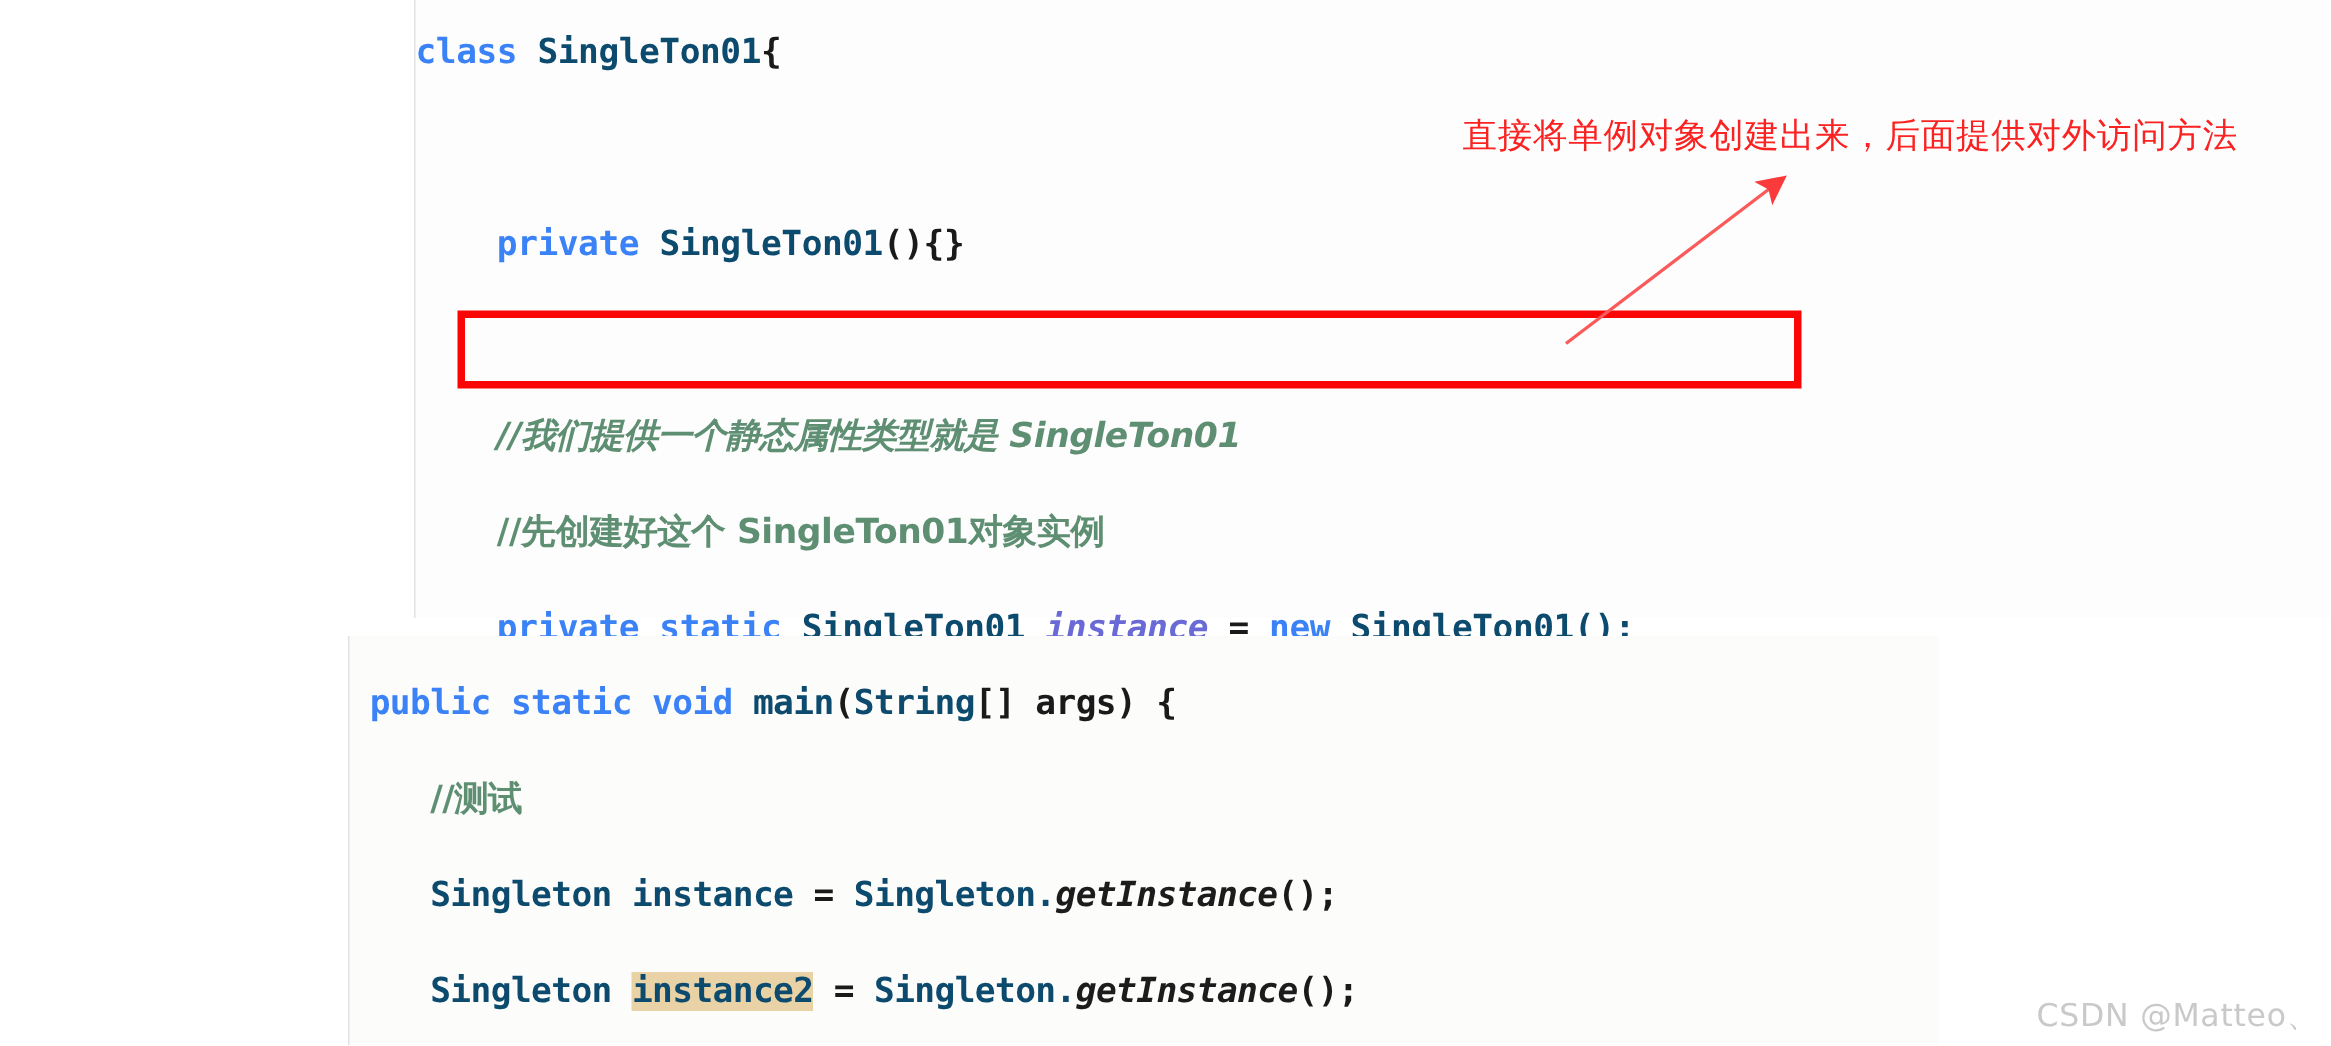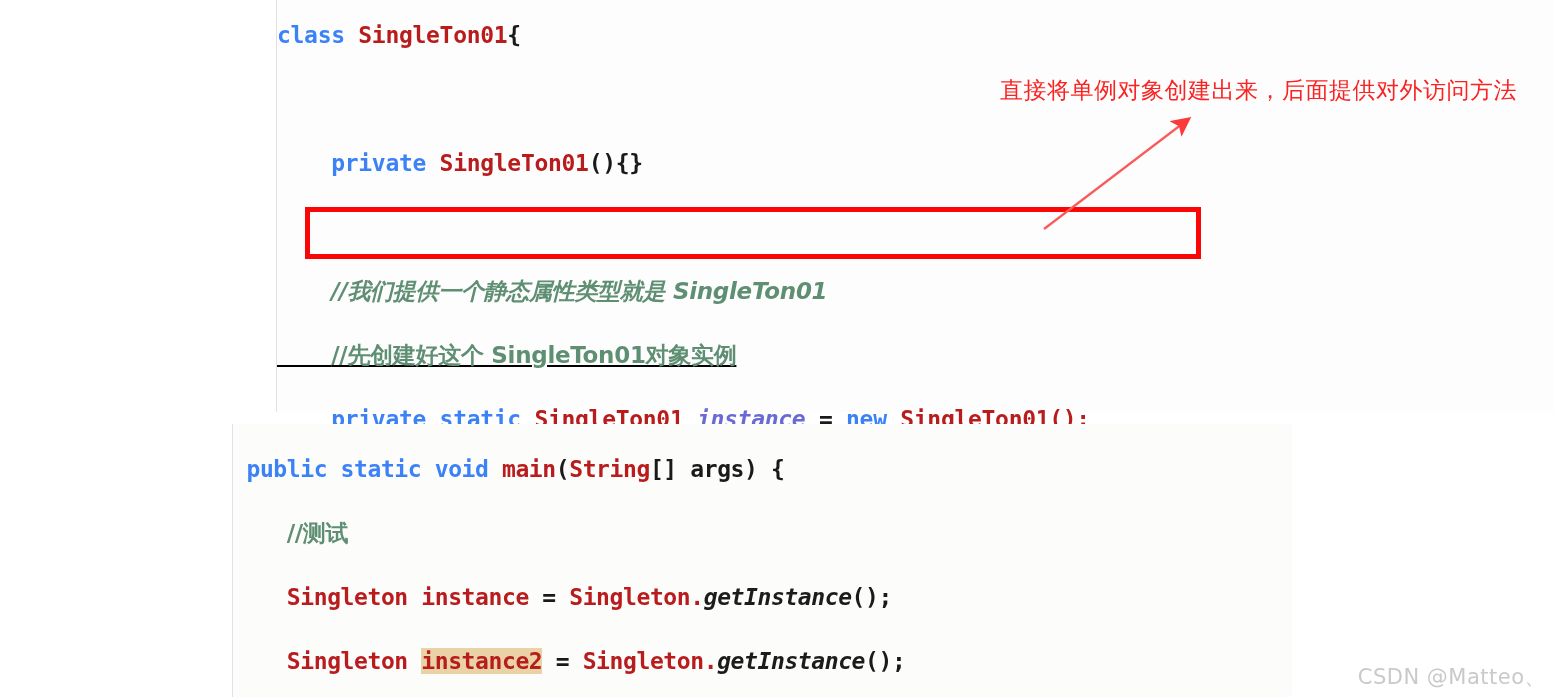--- a/index.html
+++ b/index.html
@@ -58,21 +58,21 @@
     font-size: 23px;
     font-weight: bold;
     line-height: 32px;
     white-space: pre;
     letter-spacing: -0.4px;
   }
 
   
   .kw   { color: #3b82f6; }
   .cmt  { color: #5f8f73; font-family: "DejaVu Sans", sans-serif; }
-  .typ  { color: #b91c1c; }
+  .typ  { color: #0c4a6e; }
   .fld  { color: #6a6ad6; font-style: italic; }
   .mth  { color: #1c1c1c; font-style: italic; }
   .pln  { color: #1a1a1a; }
   .hl-tan  { background: #e8d2a6; }
 
   
   #red-box {
     position: absolute;
     left: 305px;
     top: 207px;
@@ -87,21 +87,20 @@
   
   #annot-text {
     position: absolute;
     left: 975px;
     top: 75px;
     font-family: "DejaVu Sans", sans-serif;
     font-size: 23px;
     color: #fb2222;
     white-space: nowrap;
     letter-spacing: 0.5px;
-    margin-left: 25px;
   }
 
   
   #arrow-svg {
     position: absolute;
     left: 1040px;
     top: 105px;
     width: 180px;
     height: 130px;
     pointer-events: none;
@@ -120,21 +119,21 @@
 </style>
 </head>
 <body>
 
 <div id="top-panel">
   <pre id="top-code"><span style="display: block;"><span class="pln"></span><span class="kw">class </span><span class="typ">SingleTon01</span><span class="pln">{</span></span>
 <span style="display: block;"><span class="pln"></span>&nbsp;</span>
 <span style="display: block;"><span class="pln">    </span><span class="kw">private </span><span class="typ">SingleTon01</span><span class="pln">(){}</span></span>
 <span style="display: block;"><span class="pln"></span>&nbsp;</span>
 <span style="display: block; font-style: italic;"><span class="pln">    </span><span class="cmt">//我们提供一个静态属性类型就是 SingleTon01</span></span>
-<span style="display: block; text-decoration: underline;"><span class="pln">    </span><span class="cmt">//先创建好这个 SingleTon01对象实例</span></span>
+<span style="display: block;"><span class="pln">    </span><span class="cmt">//先创建好这个 SingleTon01对象实例</span></span>
 <span style="display: block;"><span class="pln">    </span><span class="kw">private static </span><span class="typ">SingleTon01 </span><span class="fld">instance</span><span class="pln"> = </span><span class="kw">new </span><span class="typ">SingleTon01();</span></span>
 <span style="display: block;"><span class="pln"></span>&nbsp;</span>
 <span style="display: block;"><span class="pln">    </span><span class="cmt">//提供一个public的静态方法，可以返回 instance</span></span>
 <span style="display: block;"><span class="pln">    </span><span class="kw">public static </span><span class="typ">SingleTon01 getInstance</span><span class="pln">(){</span></span>
 
 </pre>
 </div>
 
 <div id="red-box"></div>
 

